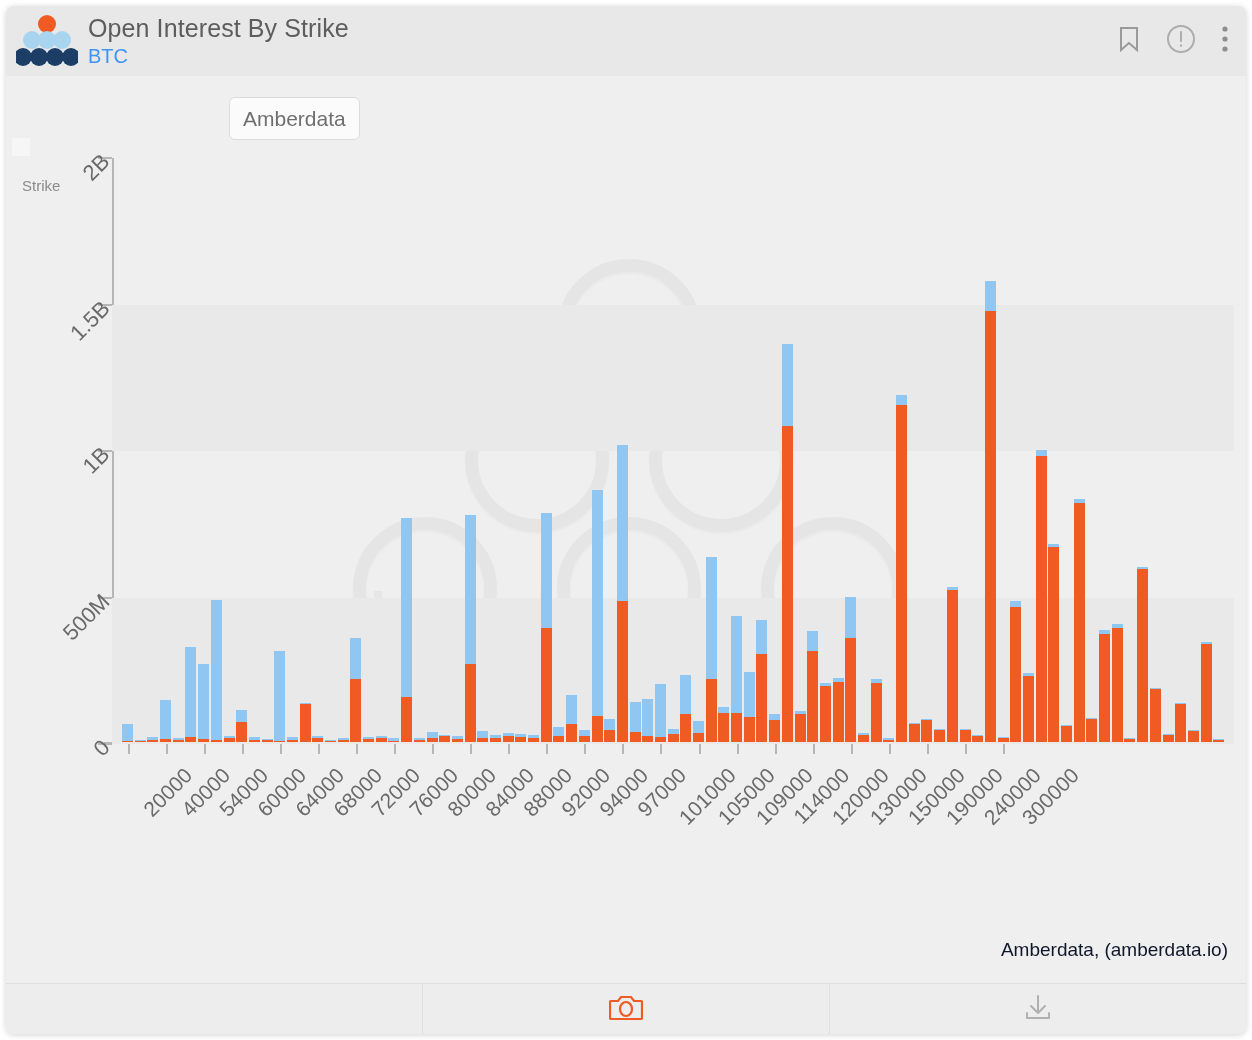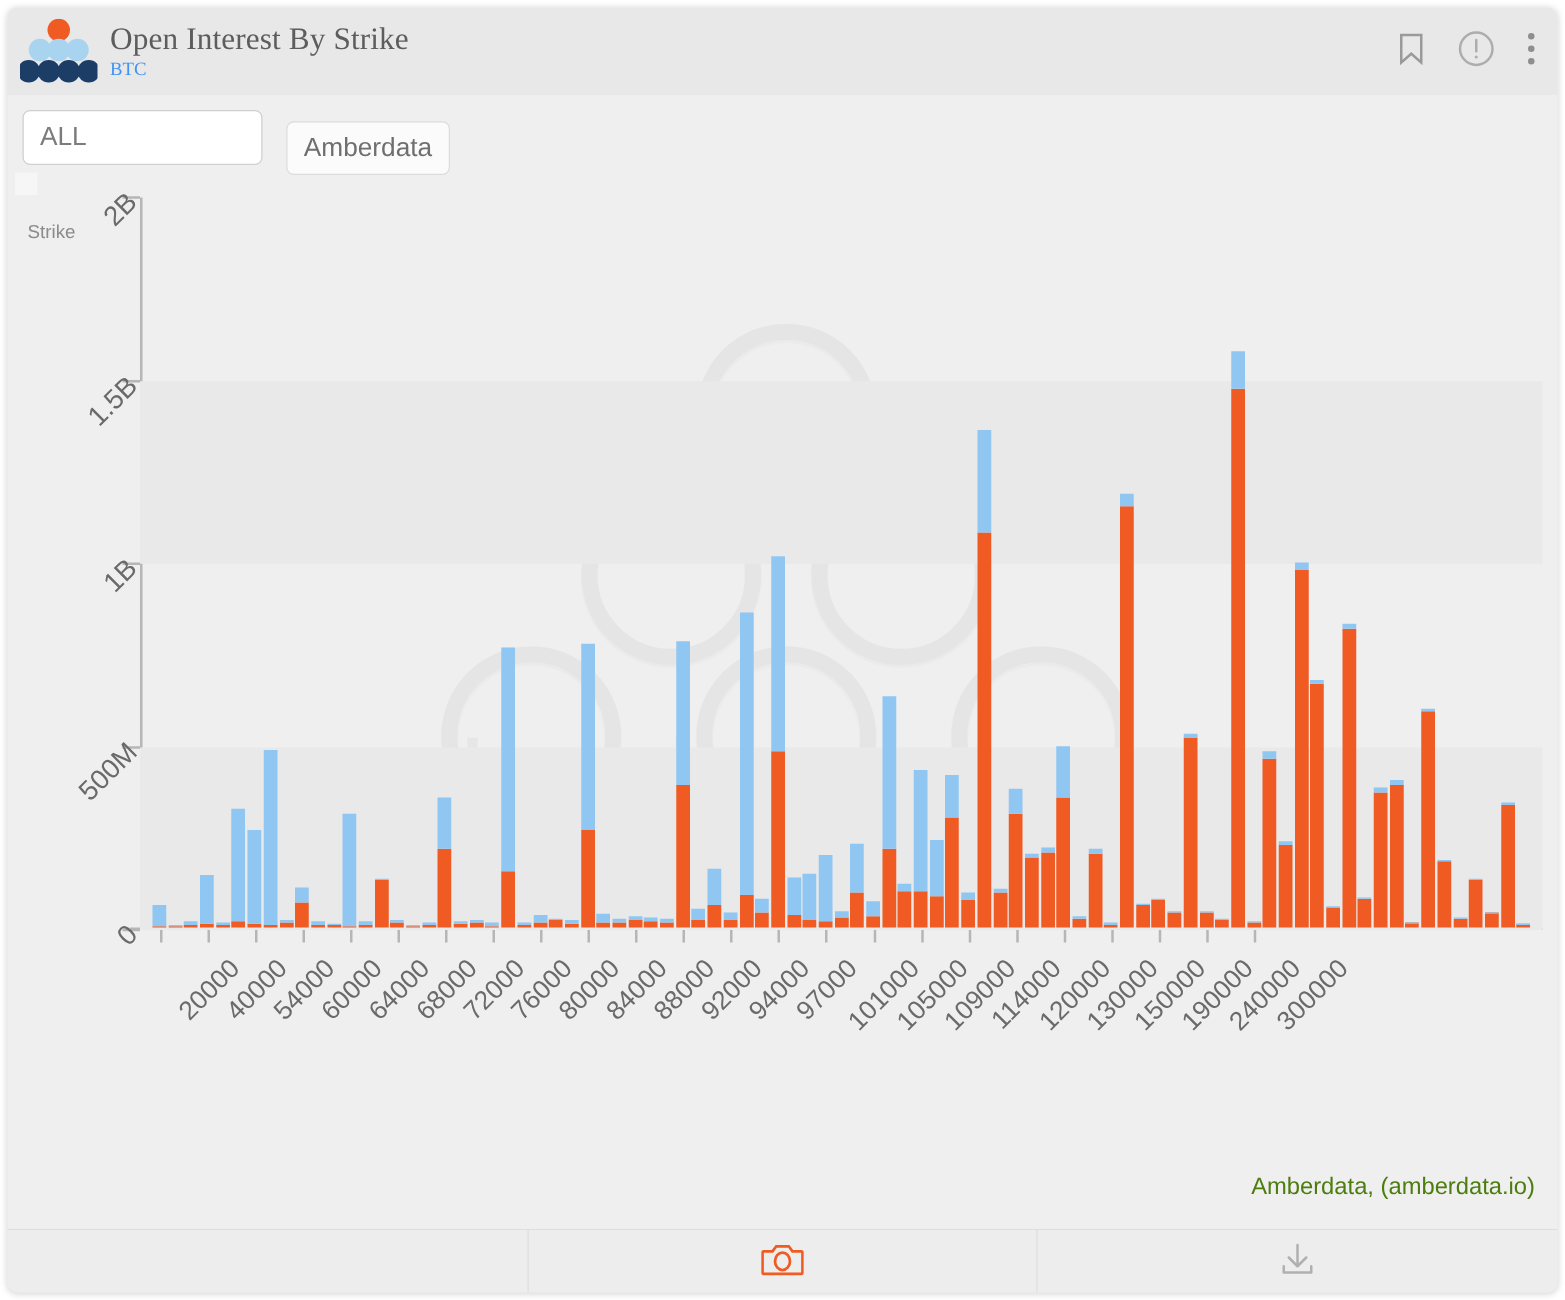--- a/index.html
+++ b/index.html
@@ -39,28 +39,28 @@
     padding: 0 18px 0 10px;
     box-sizing: border-box;
   }
   .logo {
     width: 62px;
     height: 52px;
     position: relative;
     flex: 0 0 62px;
     margin-right: 10px;
   }
-  .titles { flex: 1 1 auto; line-height: 1; font-family: Liberation Serif, serif; }
+  .titles { flex: 1 1 auto; line-height: 1; }
   .app-title {
     font-size: 25px;
     color: #5d5d5d;
     letter-spacing: .1px;
   }
   .app-subtitle {
-    font-size: 15px;
+    font-size: 20px;
     color: #3f93f5;
     margin-top: 5px;
   }
   .hdr-icons {
     display: flex;
     align-items: center;
     gap: 26px;
     color: #9a9a9a;
   }
   .hdr-icons .ico { cursor: pointer; display: block; }
@@ -238,21 +238,21 @@
   }
   .legend-item { display: flex; align-items: center; gap: 11px; }
   .legend-dot { width: 24px; height: 24px; border-radius: 50%; }
   .legend-text { font-size: 23px; color: #6a6a6a; font-weight: bold; }
 
   .attrib {
     position: absolute;
     right: 18px;
     bottom: 22px;
     font-size: 19px;
-    color: #4d7c0f;
+    color: #0f172a;
     margin-left: 48px;
   }
 
   
   .footer {
     height: 50px;
     flex: 0 0 50px;
     background: #ededed;
     border-top: 1px solid #dedede;
     display: flex;
@@ -308,23 +308,20 @@
           <circle cx="3" cy="3" r="2.6" fill="#8e8e8e"></circle>
           <circle cx="3" cy="13" r="2.6" fill="#8e8e8e"></circle>
           <circle cx="3" cy="23" r="2.6" fill="#8e8e8e"></circle>
         </svg>
       </span>
     </div>
   </div>
 
   <div class="controls">
     <div class="expiry-label">Strike</div>
-    <div class="select-box">
-      <span>ALL</span>
-    </div>
     <div class="notional-btn">
       <span>Amberdata</span>
     </div>
     <div class="tiny-tab"></div>
   </div>
 
   <div class="chart-wrap">
 
     <div class="watermark">
       <div class="wm-ring" style="left:551px; top:117px; width:118px; height:118px;"></div>

